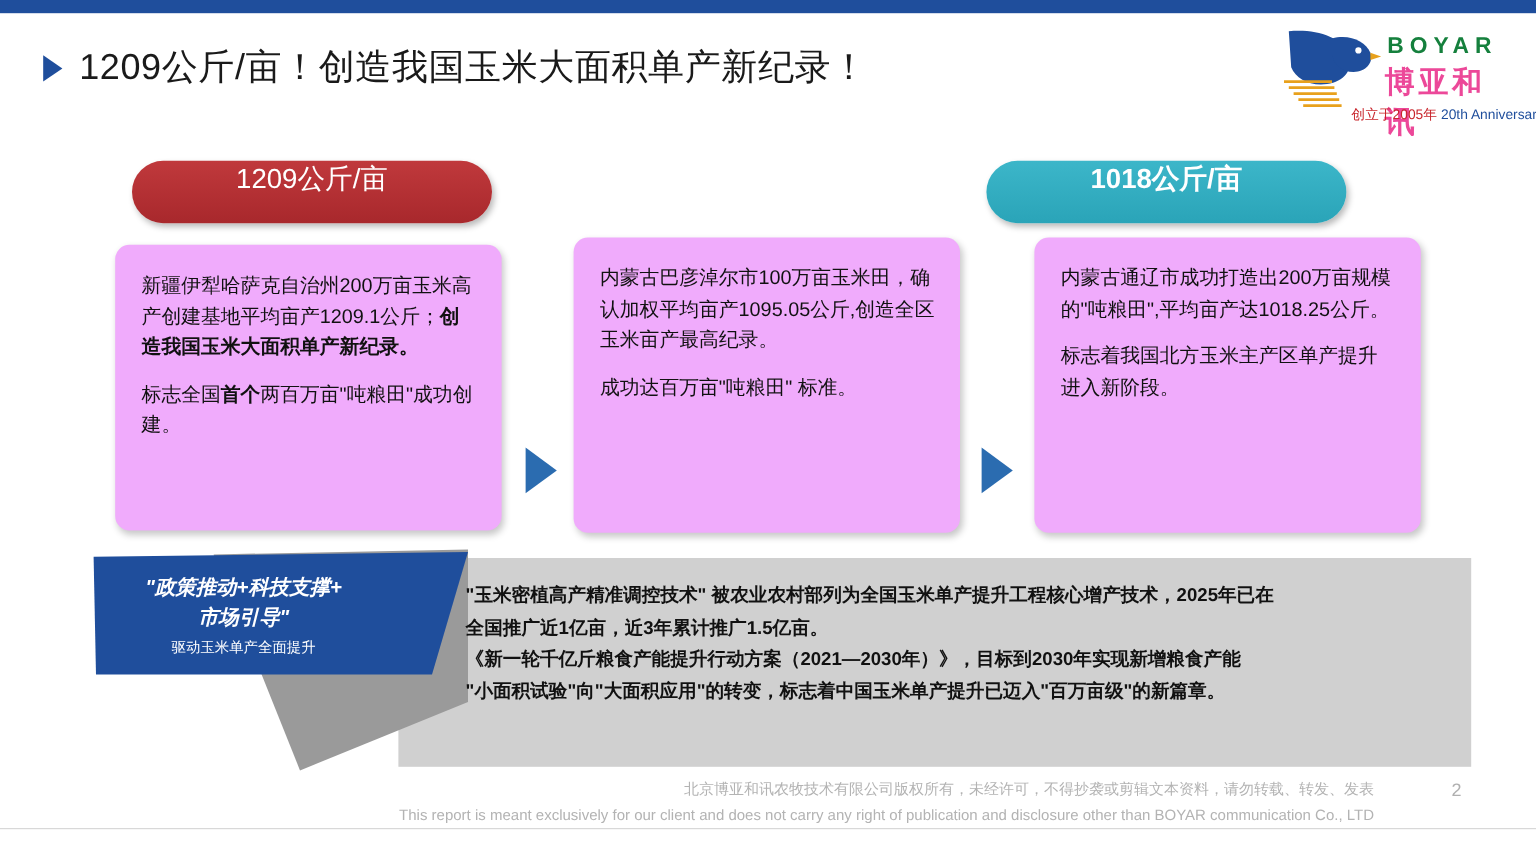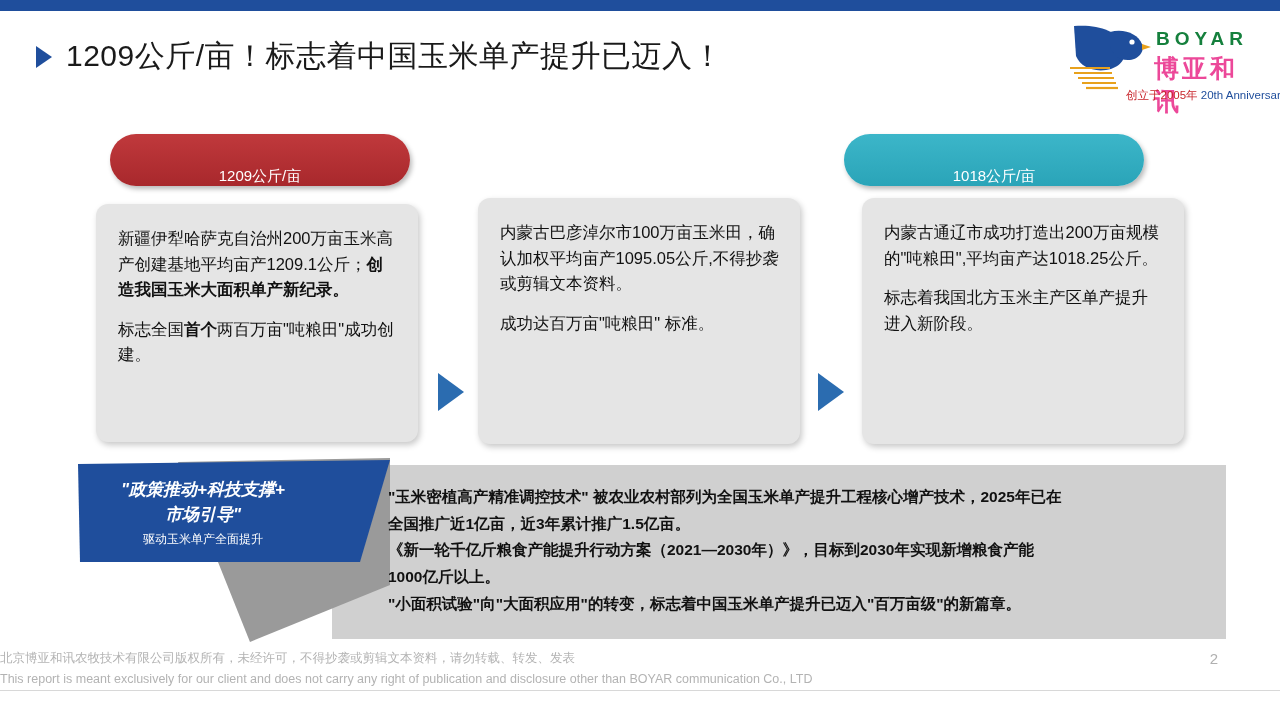--- a/index.html
+++ b/index.html
@@ -90,34 +90,34 @@
     white-space: nowrap;
   }
   .logo-sub .en { color: #1f4e9c; }
 
   
   .pill {
     position: absolute;
     height: 52px;
     border-radius: 26px;
     color: #ffffff;
-    font-size: 15px;
+    font-size: 23px;
     display: flex;
-    align-items: flex-end;
+    align-items: flex-start;
     justify-content: center;
     box-shadow: 2px 3px 5px rgba(0,0,0,0.28);
   }
   .pill-1 { left: 110px; top: 134px; width: 300px; background: linear-gradient(180deg,#c0393c 0%, #a8282c 100%); }
   .pill-2 { left: 490px; top: 134px; width: 300px; background: linear-gradient(180deg,#3a7ebf 0%, #2a6aa8 100%); }
-  .pill-3 { left: 844px; top: 134px; width: 300px; background: linear-gradient(180deg,#3cb6c9 0%, #2aa4b8 100%); }
+  .pill-3 { left: 822px; top: 134px; width: 300px; background: linear-gradient(180deg,#3cb6c9 0%, #2aa4b8 100%); font-weight: bold; }
 
   
   .card {
     position: absolute;
-    background: #e5e5e5;
+    background: #f0abfc;
     border-radius: 12px;
     box-shadow: 2px 3px 6px rgba(0,0,0,0.22);
     padding: 22px 20px 18px 22px;
     box-sizing: border-box;
     font-size: 16.5px;
     line-height: 1.55;
     color: #111111;
   }
   .card-1 { left: 96px; top: 204px; width: 322px; height: 238px; }
   .card-2 { left: 478px; top: 198px; width: 322px; height: 246px; }
@@ -185,24 +185,25 @@
     margin-top: 4px;
     font-size: 12px;
   }
 
   
   .footer {
     position: absolute;
     left: 0;
     top: 648px;
     width: 1129px;
-    text-align: left;
+    text-align: right;
     color: #b3b3b3;
     font-size: 12.5px;
     line-height: 1.7;
+    padding-left: 16px;
   }
   .page-num {
     position: absolute;
     right: 62px;
     top: 650px;
     color: #b0b0b0;
     font-size: 15px;
   }
   .bottom-line {
     position: absolute;
@@ -215,21 +216,21 @@
 </style>
 </head>
 <body>
 
 <div class="slide">
 
   <div class="top-bar"></div>
 
   <div class="title-row">
     <div class="title-tri"></div>
-    <div class="title-text">1209公斤/亩！标志着中国玉米单产提升已迈入！</div>
+    <div class="title-text">1209公斤/亩！创造我国玉米大面积单产新纪录！</div>
   </div>
 
   <div class="logo">
     <svg class="logo-bird" viewBox="0 0 86 72">
       <g>
         <path d="M8 4 C30 2 52 8 58 24 C62 36 54 46 40 48 C26 50 14 44 10 34 Z" fill="#1f4e9c"></path>
         <path d="M44 10 C58 6 72 12 76 22 C79 30 72 38 62 38 C52 38 46 32 44 24 Z" fill="#1f4e9c"></path>
         <circle cx="66" cy="20" r="2.6" fill="#ffffff"></circle>
         <path d="M76 22 L85 25 L76 28 Z" fill="#e8a11c"></path>
         <g stroke="#e8a11c" stroke-width="2.2">
@@ -250,21 +251,21 @@
     <span>1209公斤/亩</span>
   </div>
   <div class="card card-1">
     <p><span>新疆伊犁哈萨克自治州200万亩玉米高产创建基地平均亩产1209.1公斤；</span><b>创造我国玉米大面积单产新纪录。</b></p>
     <p><span>标志全国</span><b>首个</b><span>两百万亩"吨粮田"成功创建。</span></p>
   </div>
 
   <div class="arrow arrow-1"></div>
 
   <div class="card card-2">
-    <p>内蒙古巴彦淖尔市100万亩玉米田，确认加权平均亩产1095.05公斤,不得抄袭或剪辑文本资料。</p>
+    <p>内蒙古巴彦淖尔市100万亩玉米田，确认加权平均亩产1095.05公斤,创造全区玉米亩产最高纪录。</p>
     <p>成功达百万亩"吨粮田" 标准。</p>
   </div>
 
   <div class="arrow arrow-2"></div>
 
   <div class="pill pill-3">
     <span>1018公斤/亩</span>
   </div>
   <div class="card card-3">
     <p>内蒙古通辽市成功打造出200万亩规模的"吨粮田",平均亩产达1018.25公斤。</p>
@@ -280,21 +281,20 @@
   <div class="quad-label">
     <span class="it">"政策推动+科技支撑+</span><br>
     <span class="it">市场引导"</span>
     <span class="drive">驱动玉米单产全面提升</span>
   </div>
 
   <div class="band-text">
     <p>"玉米密植高产精准调控技术" 被农业农村部列为全国玉米单产提升工程核心增产技术，2025年已在</p>
     <p>全国推广近1亿亩，近3年累计推广1.5亿亩。</p>
     <p>《新一轮千亿斤粮食产能提升行动方案（2021—2030年）》，目标到2030年实现新增粮食产能</p>
-    <p>1000亿斤以上。</p>
     <p>"小面积试验"向"大面积应用"的转变，标志着中国玉米单产提升已迈入"百万亩级"的新篇章。</p>
   </div>
 
   <div class="footer">
     <div>北京博亚和讯农牧技术有限公司版权所有，未经许可，不得抄袭或剪辑文本资料，请勿转载、转发、发表</div>
     <div>This report is meant exclusively for our client and does not carry any right of publication and disclosure other than BOYAR communication Co., LTD</div>
   </div>
   <div class="page-num">2</div>
   <div class="bottom-line"></div>
 

